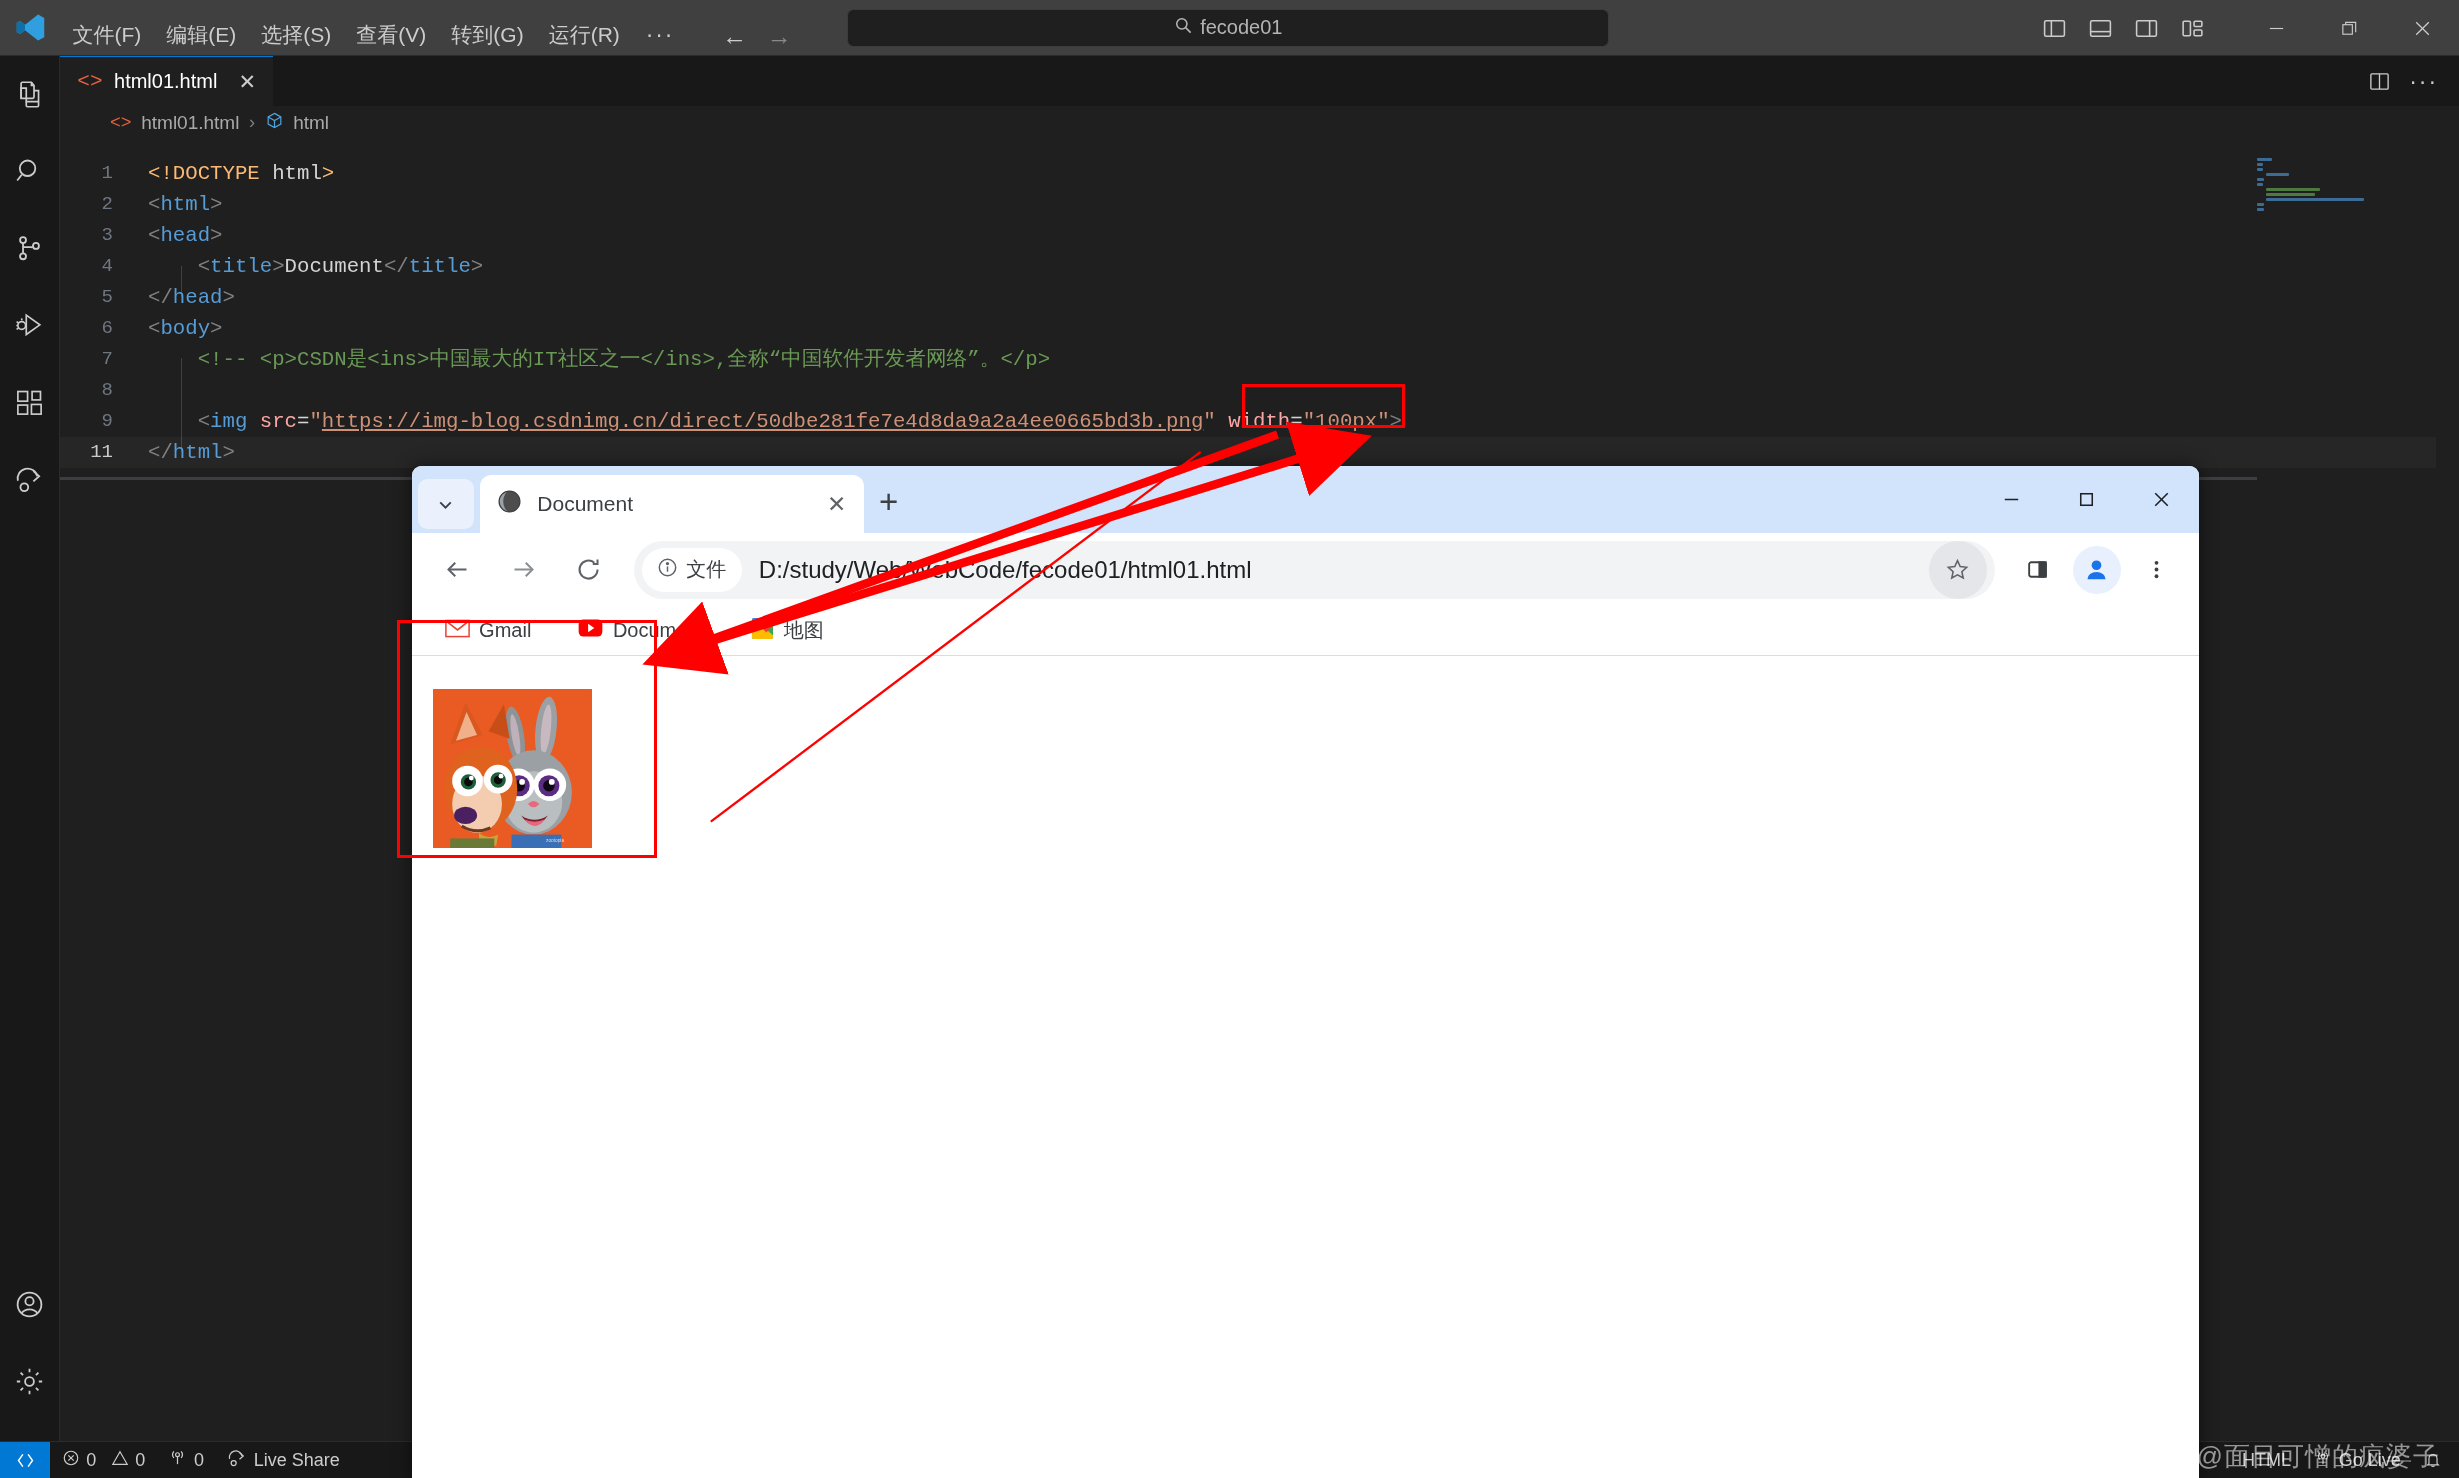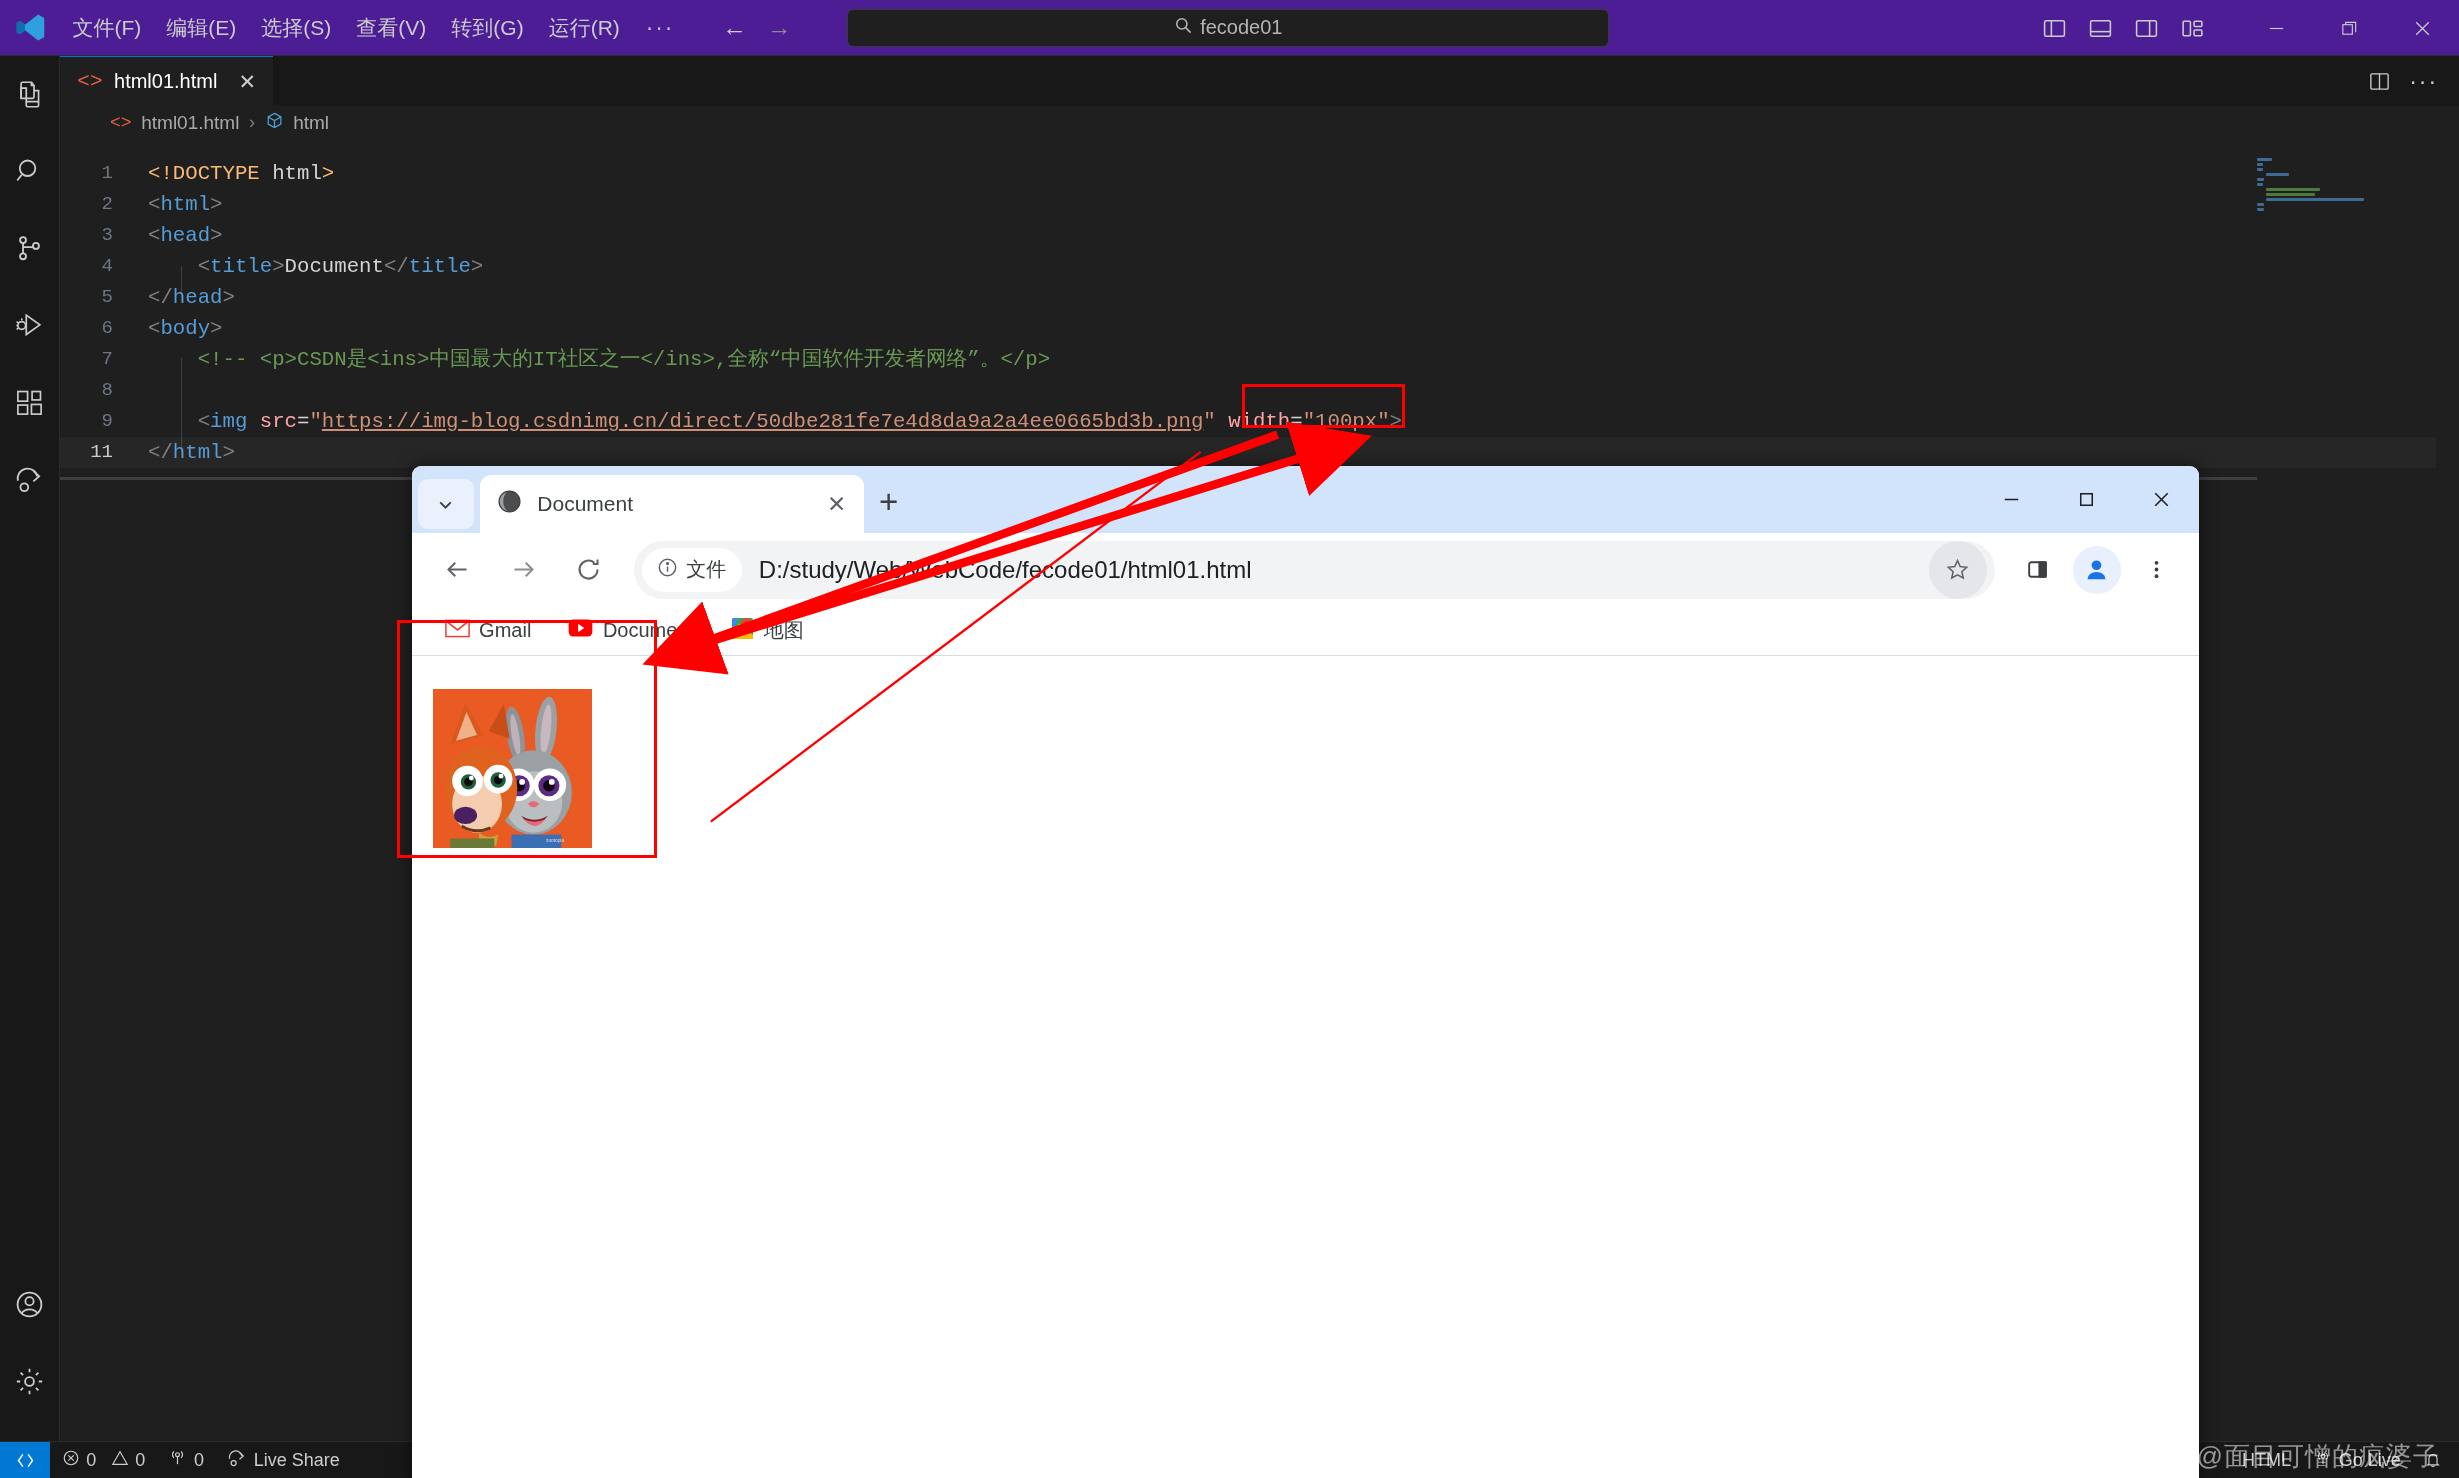--- a/index.html
+++ b/index.html
@@ -13,22 +13,22 @@
   
   #vscode {
     position: absolute; inset: 0;
     background: #1f1f1f;
     color: #cccccc;
   }
 
   
   .titlebar {
     position: absolute; top: 0; left: 0; right: 0; height: 56px;
-    background: #4c1d95;
-    display: flex; align-items: center;
+    background: #404040;
+    display: flex; align-items: flex-end;
     border-bottom: 1px solid #2b2b2b;
   }
   .vs-logo { width: 60px; height: 56px; display: flex; align-items: center; justify-content: center; }
   .menu { display: flex; align-items: center; gap: 0px; }
   .menu-item {
     padding: 5.8px 12.5px; font-size: 21px; color: #cccccc; white-space: nowrap;
     line-height: 29px;
   }
   .menu-dots { padding: 3.8px 13.4px; font-size: 23px; color: #cccccc; letter-spacing: 1.9px; }
 
@@ -196,21 +196,21 @@
     display: flex; align-items: center; gap: 7.7px;
     padding: 0 15.4px; font-size: 20px; color: #3c4043;
   }
   .ch-url { font-size: 24px; color: #202124; margin-left: 11.5px; }
   .ch-star { width: 58px; height: 58px; border-radius: 50%; display: flex; align-items: center; justify-content: center; background: #e4e6e9; }
   .ch-tbico { width: 54px; height: 54px; border-radius: 50%; display: flex; align-items: center; justify-content: center; }
   .ch-avatar { width: 48px; height: 48px; border-radius: 50%; background: #e8f0fe; display: flex; align-items: center; justify-content: center; }
 
   .ch-bookmarks {
     height: 50px; background: #ffffff; display: flex; align-items: center;
-    padding-left: 21px; gap: 14px;
+    padding-left: 21px; gap: 24px;
     border-bottom: 1px solid #dadce0;
   }
   .bm {
     display: flex; align-items: center; gap: 9.6px;
     padding: 5.8px 11.5px; border-radius: 5.8px;
     font-size: 20px; color: #3c4043;
   }
 
   .ch-viewport {
     position: absolute; top: 190px; left: 0; right: 0; bottom: 0;

